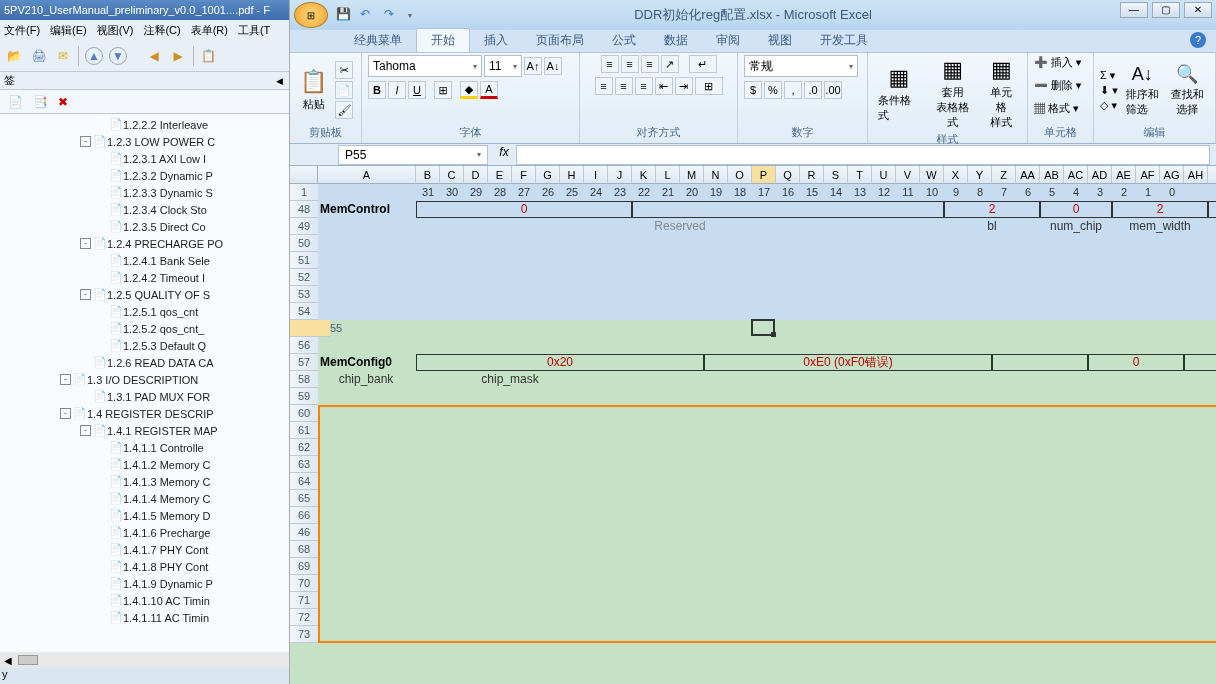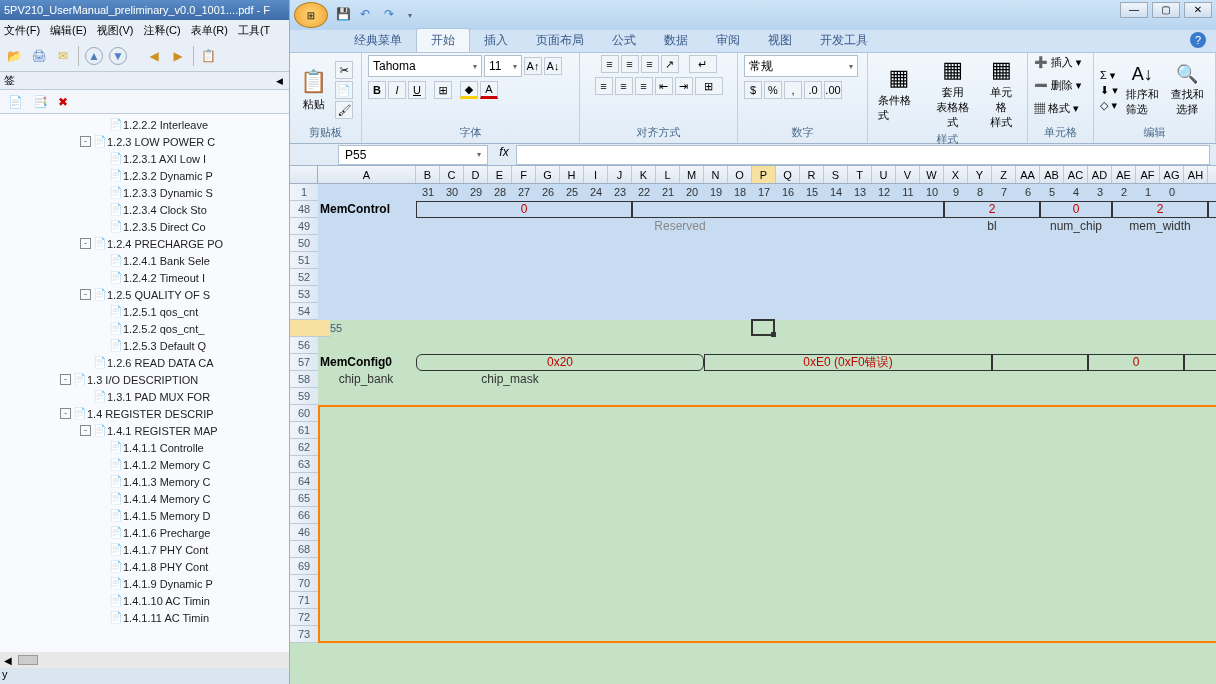--- a/index.html
+++ b/index.html
@@ -291,20 +291,21 @@
 
 <div class="excel-panel">
   <div class="excel-titlebar">
     <div class="office-orb">⊞</div>
     <div class="qat">
       <span class="qat-btn" style="color:#3a7acc;">💾</span>
       <span class="qat-btn" style="color:#3a7acc;">↶</span>
       <span class="qat-btn" style="color:#3a7acc;">↷</span>
       <span class="dd">▾</span>
     </div>
+    <div class="excel-title">DDR初始化reg配置.xlsx - Microsoft Excel</div>
     <div class="win-btns">
       <div class="win-btn">—</div>
       <div class="win-btn">▢</div>
       <div class="win-btn">✕</div>
     </div>
   </div>
 
   <div class="ribbon-tabs">
     <div class="ribbon-tab">经典菜单</div>
     <div class="ribbon-tab active">开始</div>
@@ -587,21 +588,21 @@
         </div>
         <div class="cell-row" style="top: 51px; position: absolute; left: 0px; right: 0px; background: rgb(199, 220, 241);"></div>
         <div class="cell-row" style="top: 68px; position: absolute; left: 0px; right: 0px; background: rgb(199, 220, 241);"></div>
         <div class="cell-row" style="top: 85px; position: absolute; left: 0px; right: 0px; background: rgb(199, 220, 241);"></div>
         <div class="cell-row" style="top: 102px; position: absolute; left: 0px; right: 0px; background: rgb(199, 220, 241);"></div>
         <div class="cell-row" style="top: 119px; position: absolute; left: 0px; right: 0px; background: rgb(199, 220, 241);"></div>
         <div class="cell-row" style="top: 136px; position: absolute; left: 0px; right: 0px;"></div>
         <div class="cell-row" style="top: 153px; position: absolute; left: 0px; right: 0px;"></div>
         <div class="cell-row" style="top: 170px; position: absolute; left: 0px; right: 0px;">
           <div class="memcfg-label">MemConfig0</div>
-          <div class="regbox green" style="left: 98px; width: 288px; border-radius: 6px;">0x20</div>
+          <div class="regbox green" style="left: 98px; width: 288px;">0x20</div>
           <div class="regbox green" style="left: 386px; width: 288px;">0xE0 (0xF0错误)</div>
           <div class="regbox green" style="left: 770px; width: 96px;">0</div>
           <div class="regbox green" style="left: 866px; width: 96px;">3</div>
           <div class="regbox green" style="left: 674px; width: 96px;"></div>
         </div>
         <div class="cell-row" style="top: 187px; position: absolute; left: 0px; right: 0px;">
           <div class="fieldlabel green" style="width: 192px;">chip_base</div>
           <div class="fieldlabel green" style="width: 384px;">chip_mask</div>
           <div class="fieldlabel green" style="width: 96px;">chip_map</div>
           <div class="fieldlabel green" style="width: 96px;">chip_col</div>

